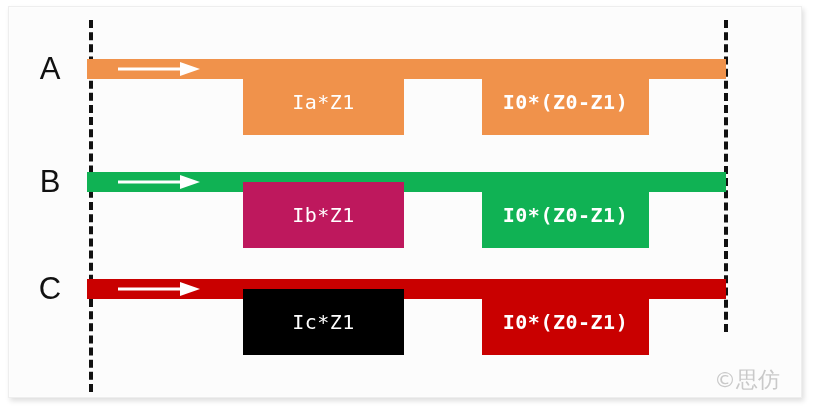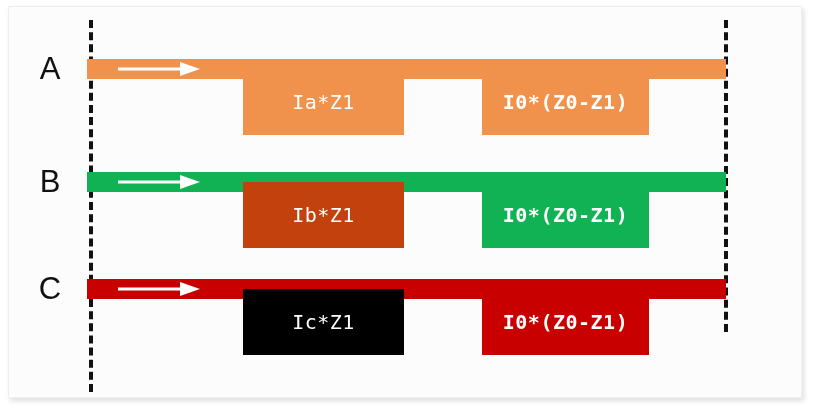--- a/index.html
+++ b/index.html
@@ -161,21 +161,21 @@
 
     <div class="conductor" id="cond-b" style="background: rgb(16, 178, 84);"></div>
 
     <div class="arrow">
       <svg width="82" height="16" viewBox="0 0 82 16">
         <rect x="0" y="6.5" width="66" height="3" fill="#ffffff"></rect>
         <polygon points="62,1 82,8 62,15" fill="#ffffff"></polygon>
       </svg>
     </div>
 
-    <div class="blk blk-1" id="blk-b1" style="background: #c2410c;">
+    <div class="blk blk-1" id="blk-b1" style="background: #be185d;">
       <span class="blk-text" style="color: rgb(255, 255, 255);">Ib*Z1</span>
     </div>
 
     <div class="blk blk-2" id="blk-b2" style="background: rgb(16, 178, 84);">
       <span class="blk-text" style="color: rgb(255, 255, 255);">I0*(Z0-Z1)</span>
     </div>
   </div>
 
   <div class="phase-row" id="row-c">
     <div class="phase-label" style="color: rgb(17, 17, 17);">C</div>
@@ -192,15 +192,16 @@
     <div class="blk blk-1" id="blk-c1" style="background: #000000;">
       <span class="blk-text" style="color: rgb(255, 255, 255);">Ic*Z1</span>
     </div>
 
     <div class="blk blk-2" id="blk-c2" style="background: rgb(201, 0, 0);">
       <span class="blk-text" style="color: rgb(255, 255, 255);">I0*(Z0-Z1)</span>
     </div>
   </div>
 
   <div class="watermark" style="color: rgb(201, 201, 201);">
+    <div>©思仿</div>
   </div>
 
 </div>
 
 </body></html>

